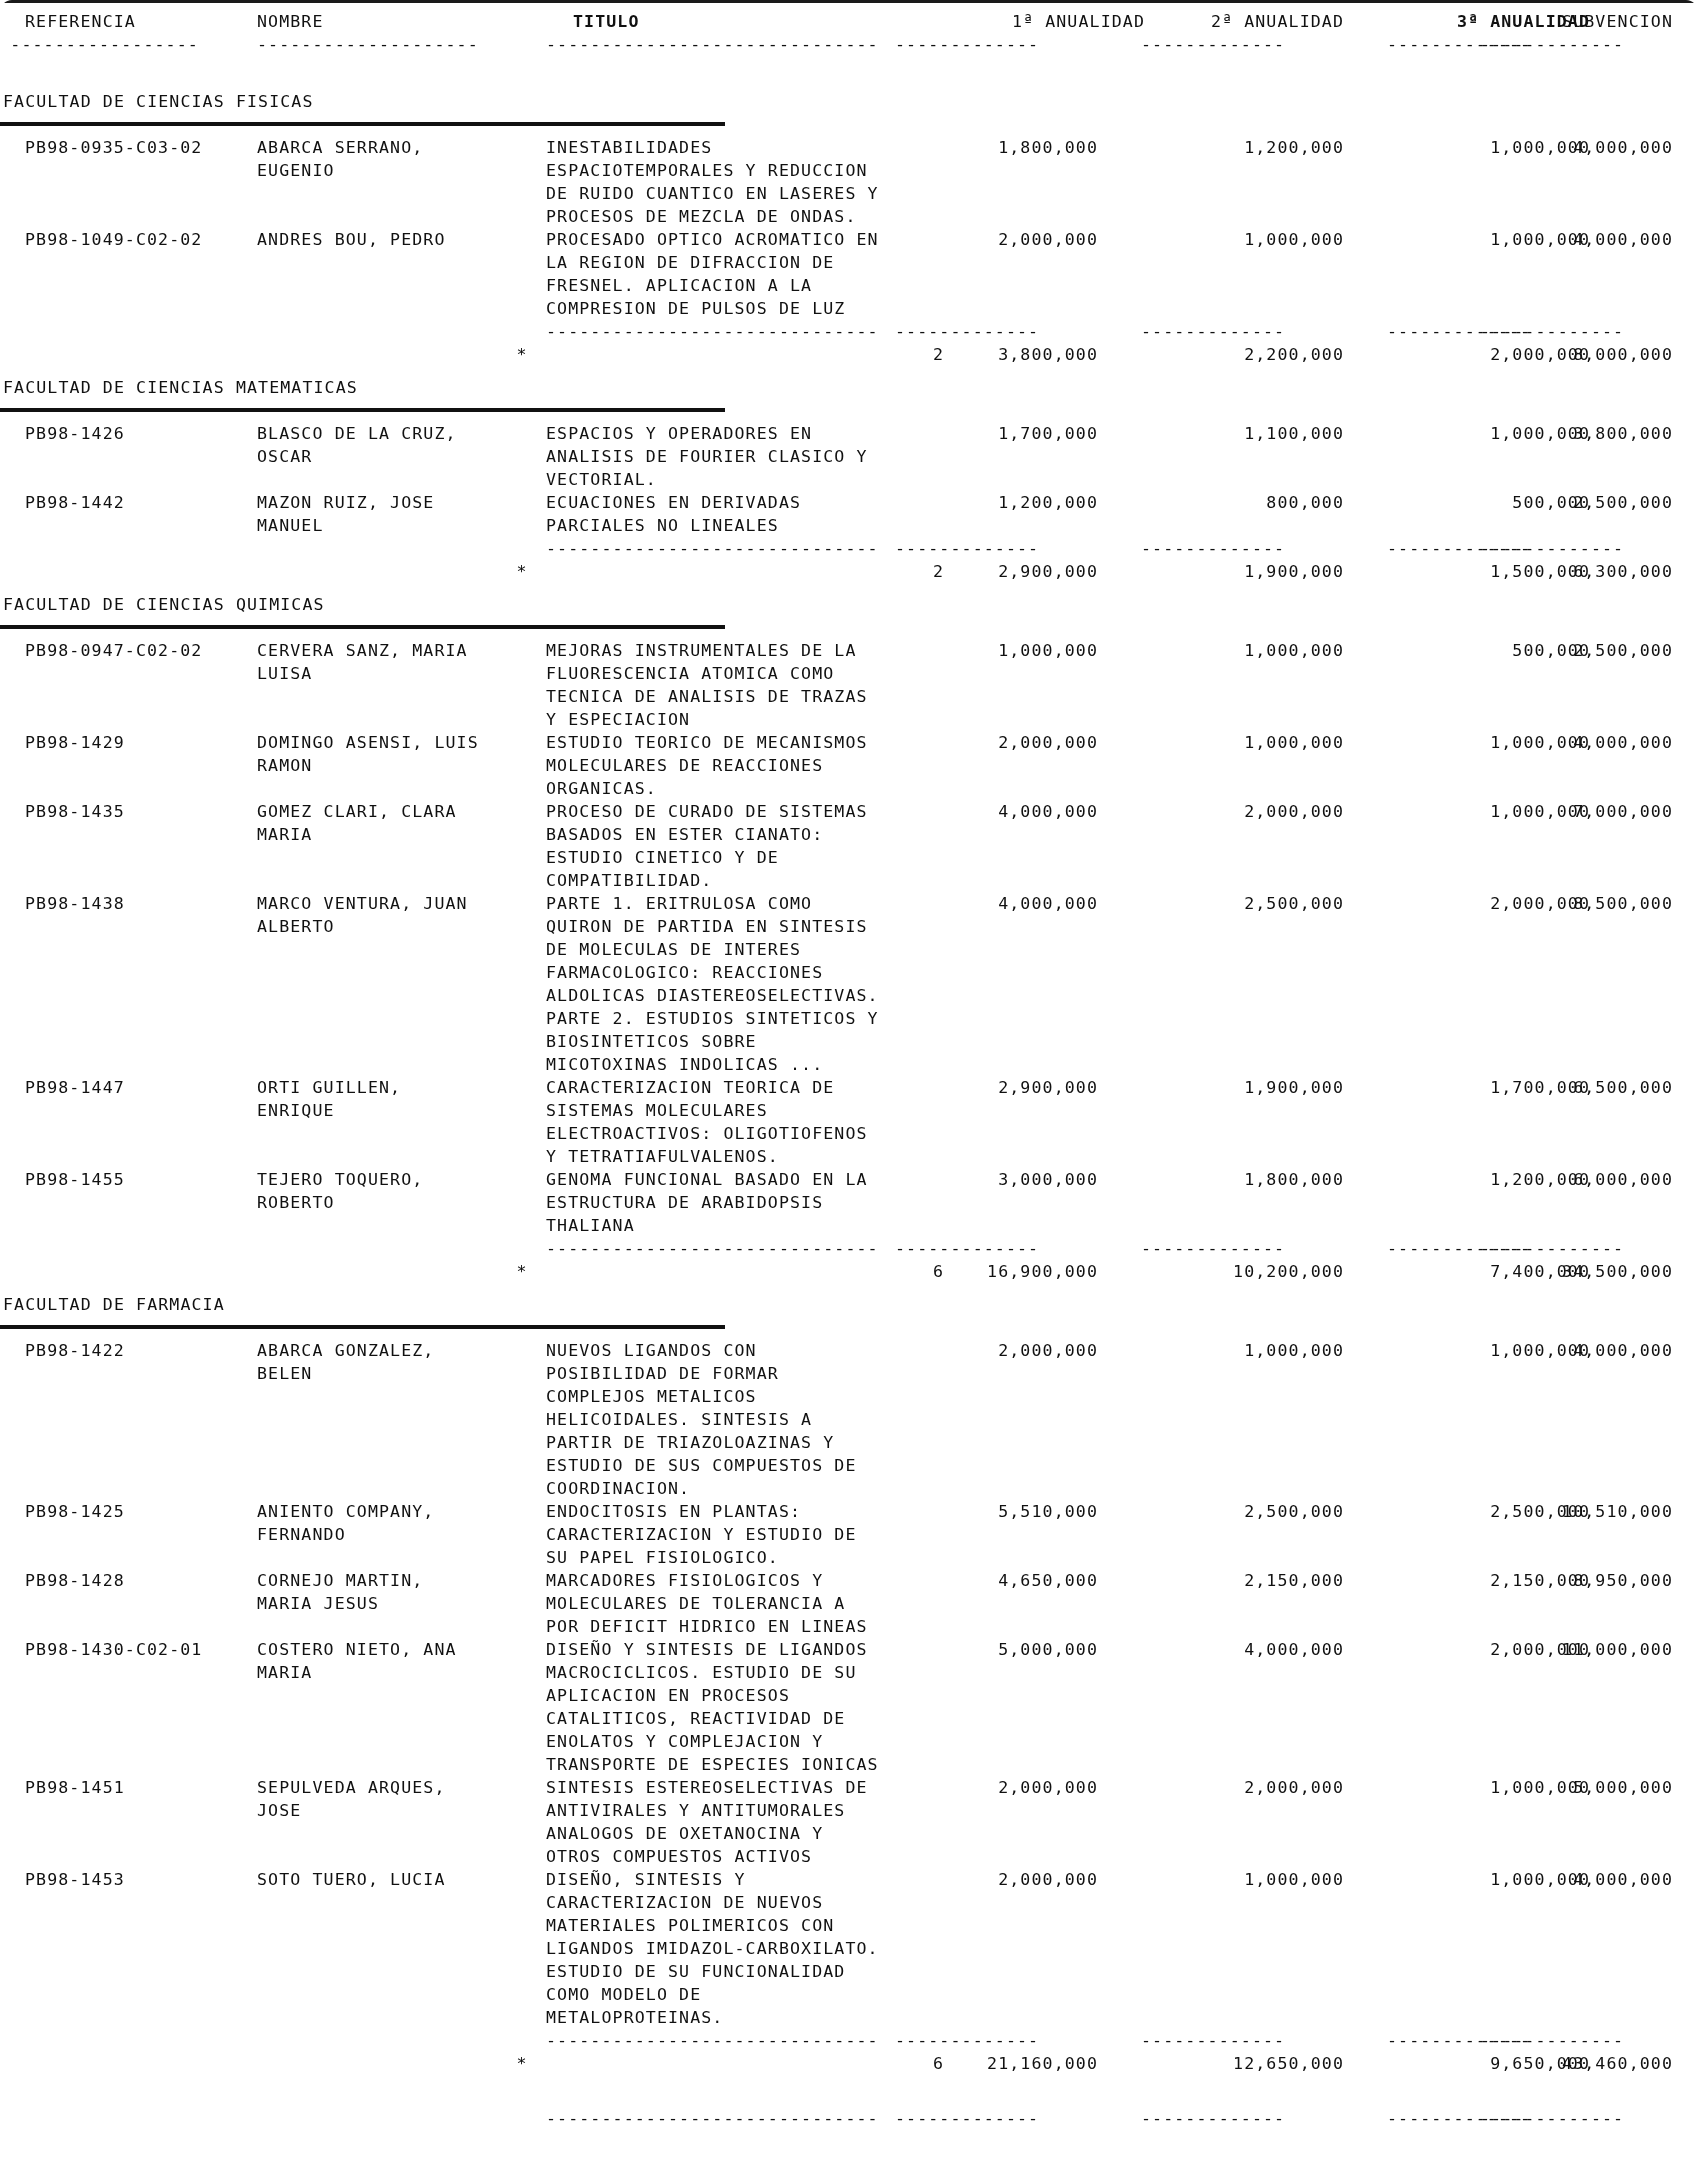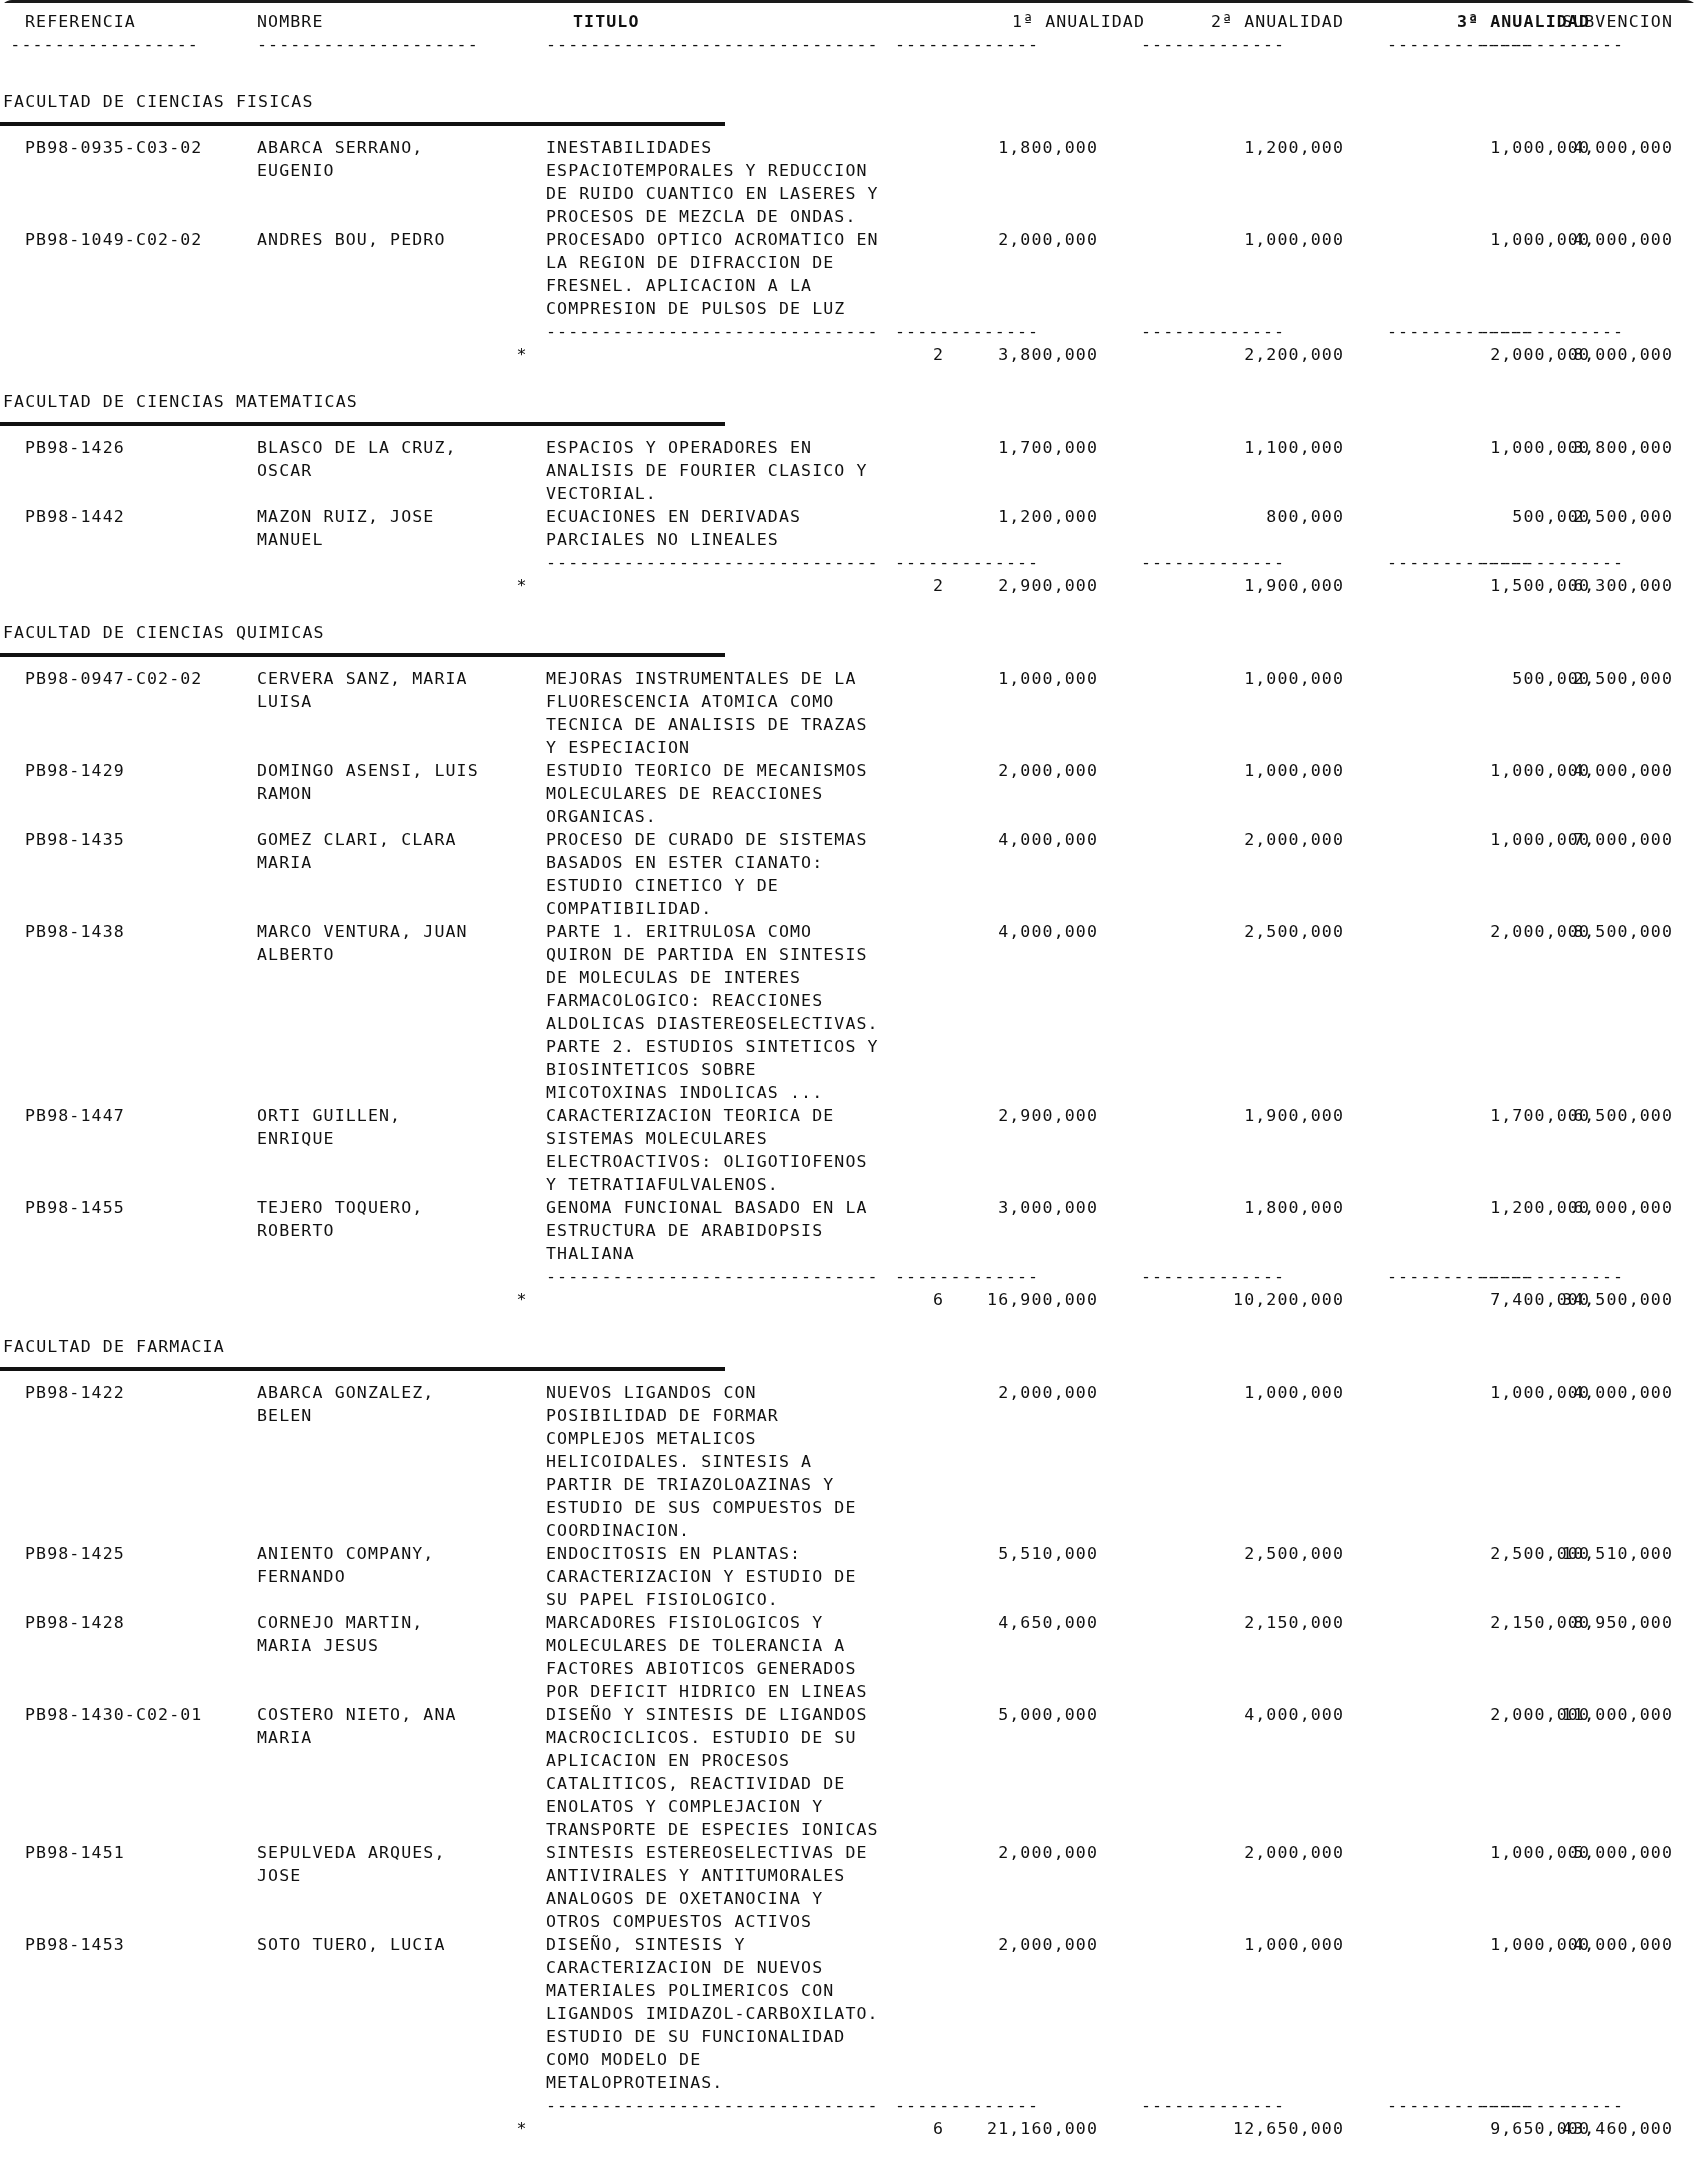--- a/index.html
+++ b/index.html
@@ -79,21 +79,21 @@
     height: 23px;
     padding-left: 3px;
     white-space: pre;
   }
   .fac-rule {
     height: 3.7px;
     background: #111111;
     margin: 8.9px 0 10.3px 0;
     width: 725px;
   }
-  .fac-block { margin-top: 24px; }
+  .fac-block { margin-top: 10px; }
 
   
   .dash-seg { position: absolute; white-space: pre; }
   .d-tit  { left: 546px; }
   .d-a1   { left: 895px; }
   .d-a2   { left: 1141px; }
   .d-a3   { left: 1387px; }
   .d-sub  { left: 1480px; }
 </style>
 </head>
@@ -189,21 +189,20 @@
           <div class="row"><span class="c-tit">COMPLEJOS METALICOS</span></div>
           <div class="row"><span class="c-tit">HELICOIDALES. SINTESIS A</span></div>
           <div class="row"><span class="c-tit">PARTIR DE TRIAZOLOAZINAS Y</span></div>
           <div class="row"><span class="c-tit">ESTUDIO DE SUS COMPUESTOS DE</span></div>
           <div class="row"><span class="c-tit">COORDINACION.</span></div>
           <div class="row"><span class="c-ref">PB98-1425</span><span class="c-nom">ANIENTO COMPANY,</span><span class="c-tit">ENDOCITOSIS EN PLANTAS:</span><span class="c-a1">5,510,000</span><span class="c-a2">2,500,000</span><span class="c-a3">2,500,000</span><span class="c-sub">10,510,000</span></div>
           <div class="row"><span class="c-nom">FERNANDO</span><span class="c-tit">CARACTERIZACION Y ESTUDIO DE</span></div>
           <div class="row"><span class="c-tit">SU PAPEL FISIOLOGICO.</span></div>
           <div class="row"><span class="c-ref">PB98-1428</span><span class="c-nom">CORNEJO MARTIN,</span><span class="c-tit">MARCADORES FISIOLOGICOS Y</span><span class="c-a1">4,650,000</span><span class="c-a2">2,150,000</span><span class="c-a3">2,150,000</span><span class="c-sub">8,950,000</span></div>
           <div class="row"><span class="c-nom">MARIA JESUS</span><span class="c-tit">MOLECULARES DE TOLERANCIA A</span></div>
-          <div class="row"><span class="c-tit">FACTORES ABIOTICOS GENERADOS</span></div>
           <div class="row"><span class="c-tit">POR DEFICIT HIDRICO EN LINEAS</span></div>
           <div class="row"><span class="c-ref">PB98-1430-C02-01</span><span class="c-nom">COSTERO NIETO, ANA</span><span class="c-tit">DISEÑO Y SINTESIS DE LIGANDOS</span><span class="c-a1">5,000,000</span><span class="c-a2">4,000,000</span><span class="c-a3">2,000,000</span><span class="c-sub">11,000,000</span></div>
           <div class="row"><span class="c-nom">MARIA</span><span class="c-tit">MACROCICLICOS. ESTUDIO DE SU</span></div>
           <div class="row"><span class="c-tit">APLICACION EN PROCESOS</span></div>
           <div class="row"><span class="c-tit">CATALITICOS, REACTIVIDAD DE</span></div>
           <div class="row"><span class="c-tit">ENOLATOS Y COMPLEJACION Y</span></div>
           <div class="row"><span class="c-tit">TRANSPORTE DE ESPECIES IONICAS</span></div>
           <div class="row"><span class="c-ref">PB98-1451</span><span class="c-nom">SEPULVEDA ARQUES,</span><span class="c-tit">SINTESIS ESTEREOSELECTIVAS DE</span><span class="c-a1">2,000,000</span><span class="c-a2">2,000,000</span><span class="c-a3">1,000,000</span><span class="c-sub">5,000,000</span></div>
           <div class="row"><span class="c-nom">JOSE</span><span class="c-tit">ANTIVIRALES Y ANTITUMORALES</span></div>
           <div class="row"><span class="c-tit">ANALOGOS DE OXETANOCINA Y</span></div>

